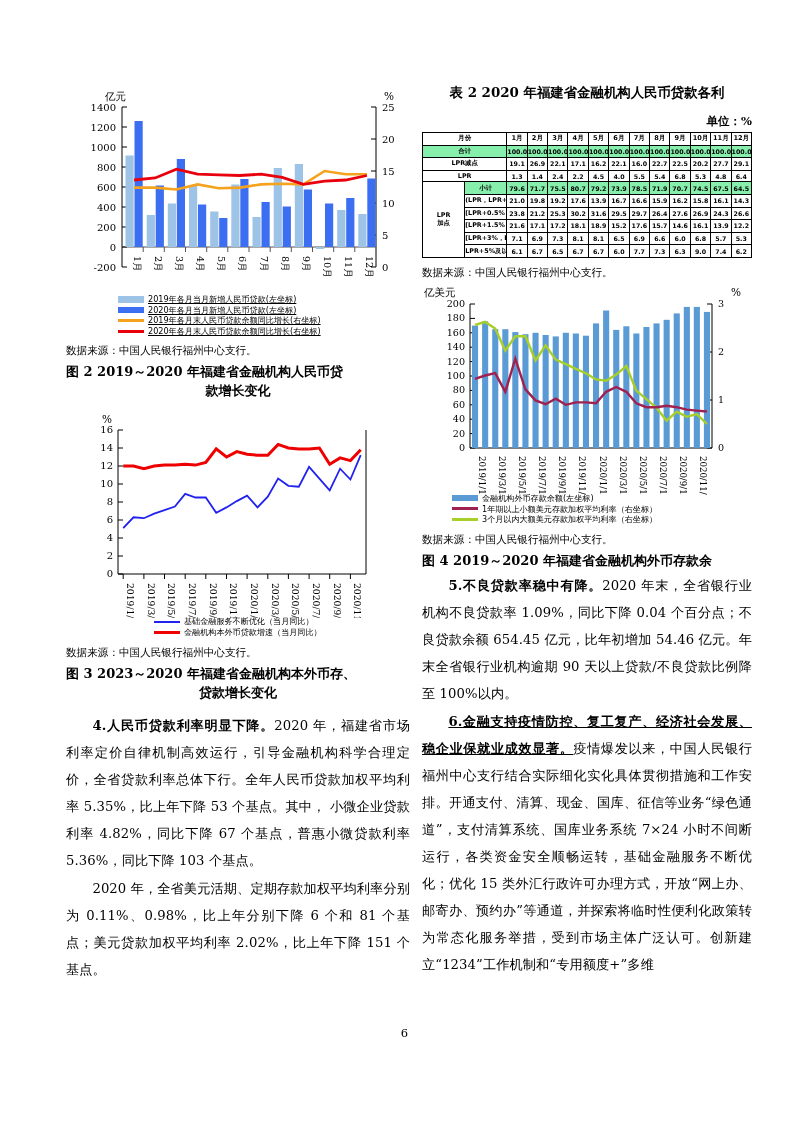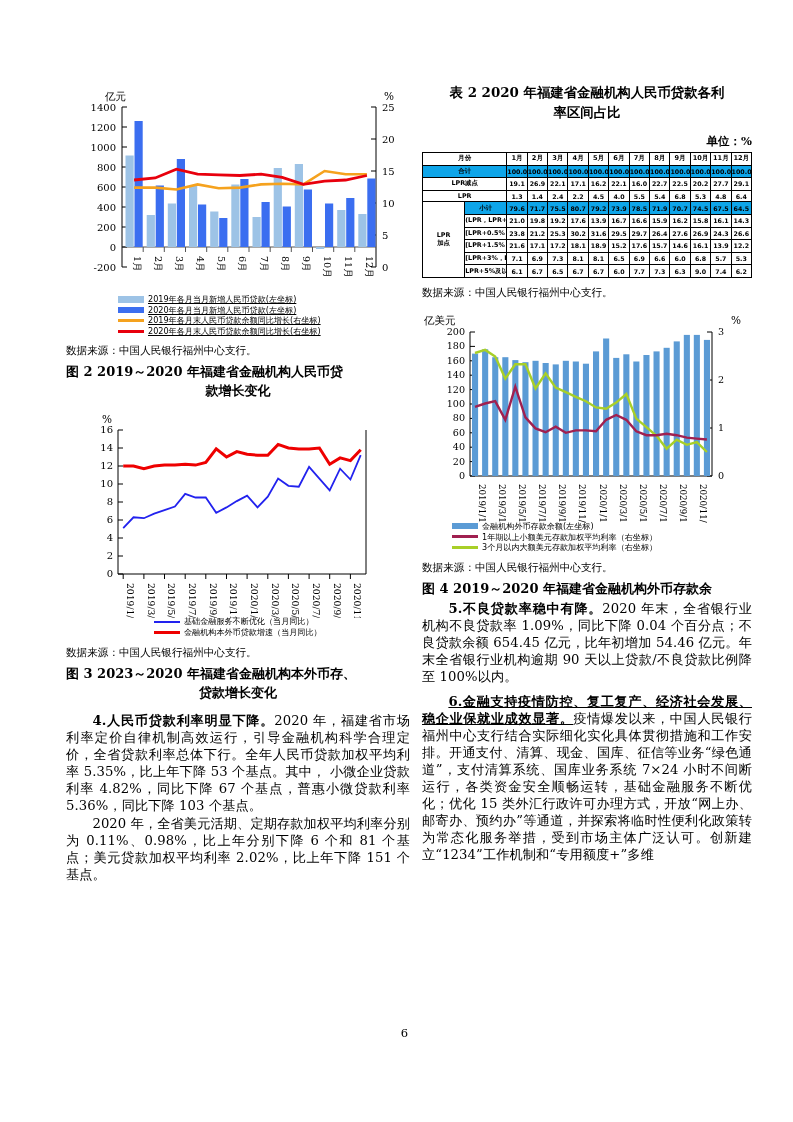--- a/index.html
+++ b/index.html
@@ -24,21 +24,21 @@
     width: 344px;
   }
   .col-right {
     position: absolute;
     left: 414px; top: 82px;
     width: 330px;
   }
   
   .body-text {
     font-size: 13.2px;
-    line-height: 17px;
+    line-height: 27px;
     text-align: justify;
     text-justify: inter-ideograph;
     letter-spacing: 0.1px;
   }
   .body-text p { margin: 0; }
   .indent { text-indent: 2em; }
   .b { font-weight: bold; }
   .src {
     font-size: 10.6px;
     line-height: 16px;
@@ -76,21 +76,21 @@
   table.rate-table td, table.rate-table th {
     border: 0.6px solid #000;
     text-align: center;
     padding: 1.3px 0;
     font-weight: bold;
     white-space: nowrap;
     overflow: hidden;
   }
   table.rate-table .hdr { font-size: 6.6px; }
   table.rate-table .lbl { font-size: 6.4px; }
-  table.rate-table .shade { background: #0ea5e9; }
+  table.rate-table .shade { background: #86efac; }
   table.rate-table .monthcol { width: 19.4px; }
   table.rate-table .grp { width: 16px; }
   table.rate-table .nm { width: 98px; }
   table.rate-table .num { font-size: 6.3px; }
   
   .chart-box { position: relative; }
   svg text {
     font-family: "DejaVu Serif", "Liberation Serif", serif;
   }
   .legend {
@@ -355,21 +355,20 @@
     <div class="body-text" style="margin-top:10px;">
       <p class="indent"><span class="b">4.人民币贷款利率明显下降。</span><span>2020 年，福建省市场利率定价自律机制高效运行，引导金融机构科学合理定价，全省贷款利率总体下行。全年人民币贷款加权平均利率 5.35%，比上年下降 53 个基点。其中， 小微企业贷款利率 4.82%，同比下降 67 个基点，普惠小微贷款利率 5.36%，同比下降 103 个基点。</span></p>
       <p class="indent" style="margin-top:1px;">2020 年，全省美元活期、定期存款加权平均利率分别为 0.11%、0.98%，比上年分别下降 6 个和 81 个基点；美元贷款加权平均利率 2.02%，比上年下降 151 个基点。</p>
     </div>
   </div>
 
   <div class="col-right">
 
     <div class="tbl-cap">
       <div>表 2    2020 年福建省金融机构人民币贷款各利</div>
-      <div>率区间占比</div>
     </div>
     <div class="unit-line">单位：%</div>
 
     <table class="rate-table">
       <tbody>
         <tr>
           <td class="hdr" colspan="2">月份</td>
           <td class="hdr monthcol">1月</td>
           <td class="hdr monthcol">2月</td>
           <td class="hdr monthcol">3月</td>
@@ -529,21 +528,21 @@
           <td class="num">6.3</td>
           <td class="num">9.0</td>
           <td class="num">7.4</td>
           <td class="num">6.2</td>
         </tr>
       </tbody>
     </table>
 
     <div class="src">数据来源：中国人民银行福州中心支行。</div>
 
-    <div class="chart-box" style="margin-top:8px;">
+    <div class="chart-box" style="margin-top:0;">
       <svg width="330" height="215" viewBox="0 0 330 215">
         <text x="2" y="16" font-size="10.5">亿美元</text>
         <text x="309" y="16" font-size="10.5">%</text>
 
         <g font-size="9.6" text-anchor="end">
           <text x="43" y="27">200</text>
           <text x="43" y="41.4">180</text>
           <text x="43" y="55.8">160</text>
           <text x="43" y="70.2">140</text>
           <text x="43" y="84.6">120</text>
@@ -643,18 +642,18 @@
       </div>
     </div>
 
     <div class="src">数据来源：中国人民银行福州中心支行。</div>
     <div class="fig-cap">
       <span class="line1">图 4    2019～2020 年福建省金融机构外币存款余</span>
     </div>
 
     <div class="body-text" style="margin-top:2px;">
       <p class="indent"><span class="b">5.不良贷款率稳中有降。</span><span>2020 年末，全省银行业机构不良贷款率 1.09%，同比下降 0.04 个百分点；不良贷款余额 654.45 亿元，比年初增加 54.46 亿元。年末全省银行业机构逾期 90 天以上贷款/不良贷款比例降至 100%以内。</span></p>
-      <p class="indent" style="margin-top:8px;"><span class="b" style="text-decoration:underline;">6.金融支持疫情防控、复工复产、经济社会发展、稳企业保就业成效显著。</span><span>疫情爆发以来，中国人民银行福州中心支行结合实际细化实化具体贯彻措施和工作安排。开通支付、清算、现金、国库、征信等业务“绿色通道”，支付清算系统、国库业务系统 7×24 小时不间断运行，各类资金安全顺畅运转，基础金融服务不断优化；优化 15 类外汇行政许可办理方式，开放“网上办、邮寄办、预约办”等通道，并探索将临时性便利化政策转为常态化服务举措，受到市场主体广泛认可。创新建立“1234”工作机制和“专用额度+”多维</span></p>
+      <p class="indent" style="margin-top:1px;"><span class="b" style="text-decoration:underline;">6.金融支持疫情防控、复工复产、经济社会发展、稳企业保就业成效显著。</span><span>疫情爆发以来，中国人民银行福州中心支行结合实际细化实化具体贯彻措施和工作安排。开通支付、清算、现金、国库、征信等业务“绿色通道”，支付清算系统、国库业务系统 7×24 小时不间断运行，各类资金安全顺畅运转，基础金融服务不断优化；优化 15 类外汇行政许可办理方式，开放“网上办、邮寄办、预约办”等通道，并探索将临时性便利化政策转为常态化服务举措，受到市场主体广泛认可。创新建立“1234”工作机制和“专用额度+”多维</span></p>
     </div>
   </div>
 
   <div class="pageno">6</div>
 </div>
 
 </body></html>

